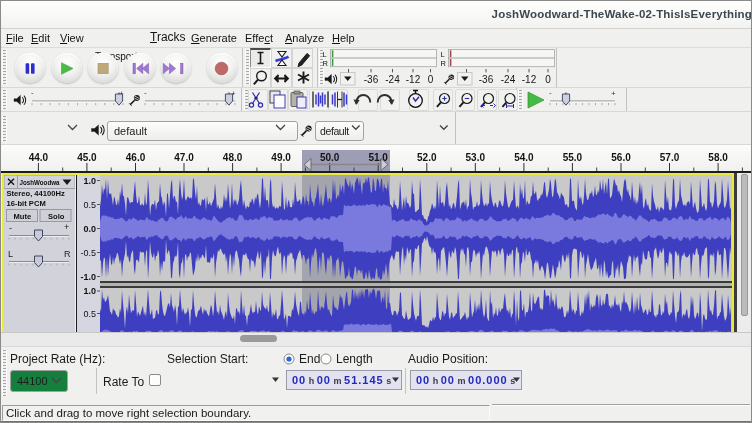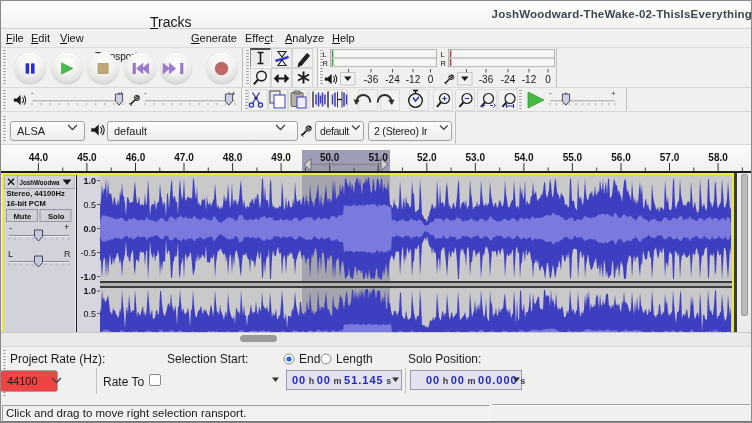--- a/index.html
+++ b/index.html
@@ -24,21 +24,21 @@
 </style></head><body>
 <div id="win">
 <div class="abs" style="left:0;top:0;width:752px;height:29px;
 background:linear-gradient(#ffffff,#f2f2f0);border-bottom:1px solid #d2d2d0"></div>
 <div class="abs" style="left:0;top:0;width:752px;height:29px;text-align:right;
 line-height:29px;font-size:11.5px;font-weight:bold;color:#3c4850;letter-spacing:.2px">JoshWoodward-TheWake-02-ThisIsEverything</div>
 <div class="abs" style="left:6px;top:30px;height:17px;line-height:17px;font-size:11px;color:#141414"><u>F</u>ile</div>
 <div class="abs" style="left:31px;top:30px;height:17px;line-height:17px;font-size:11px;color:#141414"><u>E</u>dit</div>
 <div class="abs" style="left:60px;top:30px;height:17px;line-height:17px;font-size:11px;color:#141414"><u>V</u>iew</div>
 <div class="abs" style="left:95px;top:48px;height:17px;line-height:17px;font-size:10px;color:#141414"><u>T</u>ransport</div>
-<div class="abs" style="left:150px;top:14px;height:17px;line-height:17px;font-size:14px;color:#141414"><u>T</u>racks</div>
+<div class="abs" style="left:150px;top:29px;height:17px;line-height:17px;font-size:12px;color:#141414"><u>T</u>racks</div>
 <div class="abs" style="left:191px;top:30px;height:17px;line-height:17px;font-size:11px;color:#141414"><u>G</u>enerate</div>
 <div class="abs" style="left:245px;top:30px;height:17px;line-height:17px;font-size:11px;color:#141414">Effe<u>c</u>t</div>
 <div class="abs" style="left:285px;top:30px;height:17px;line-height:17px;font-size:11px;color:#141414"><u>A</u>nalyze</div>
 <div class="abs" style="left:332px;top:30px;height:17px;line-height:17px;font-size:11px;color:#141414"><u>H</u>elp</div>
 <div class="hsep" style="top:87px"></div>
 <div class="hsep" style="top:111px"></div>
 <div class="hsep" style="top:144px"></div>
 <div class="abs" style="left:0;top:47px;width:752px;height:1px;background:#dcdcda"></div>
 <div class="tsep" style="left:242px;top:48px;height:39px"></div>
 <div class="tsep" style="left:317px;top:48px;height:39px"></div>
@@ -280,24 +280,22 @@
 <circle cx="488.5" cy="98.5" r="5" stroke-width="1.2"></circle>
 <path d="M484.9 102.3 l-4 4.6" stroke-width="1.9"></path>
         <path d="M485 105.5 l-3 0 M490 105.5 l3 0 M483.5 103.5 l-2 2 l2 2 M493.5 103.5 l2 2 l-2 2" stroke="#2a2ab0" stroke-width="1"></path>
       </g>
 <g stroke="#1a1a1a" fill="none">
 <circle cx="510" cy="98.5" r="5" stroke-width="1.2"></circle>
 <path d="M506.4 102.3 l-4 4.6" stroke-width="1.9"></path>
         <path d="M506.5 104 v4 M513.5 104 v4 M507 106 h6" stroke="#2a2ab0" stroke-width="1"></path>
       </g>
 </svg>
-<div class="combo" style="left:10px;top:121px;width:75px">ALSA</div>
 <div class="combo" style="left:107px;top:121px;width:191px">default</div>
 <div class="combo" style="left:315px;top:121px;width:49px;padding-left:4px;font-size:10.5px;letter-spacing:-0.4px">default</div>
-<div class="combo" style="left:368px;top:121px;width:84px;padding-left:5px;font-size:10.5px;letter-spacing:-0.2px">2 (Stereo) Ir</div>
 <svg class="abs" style="left:0;top:112px" width="470" height="33" viewBox="0 0 470 33">
 <g stroke="#444" fill="none" stroke-width="1.3">
 <path d="M68 13 l4.5 4.5 l4.5 -4.5"></path>
         <path d="M276 13 l4.5 4.5 l4.5 -4.5"></path>
 <path d="M352 13.5 l3.8 3.8 l3.8 -3.8"></path>
         <path d="M440 13.5 l3.8 3.8 l3.8 -3.8"></path>
 </g>
 <g transform="translate(91.5,12.5) scale(1.0)" fill="#1a1a1a" stroke="#1a1a1a">
 <path d="M0 4 h3 l4 -3.6 v10.2 l-4 -3.6 h-3 Z" stroke-width="0.4"></path>
 <path d="M9 2.4 a5 5 0 0 1 0 6.4 M10.8 0.6 a7.6 7.6 0 0 1 0 10" fill="none" stroke-width="1.1"></path>
@@ -451,42 +449,42 @@
 <div class="abs" style="left:736.5px;top:173px;width:15.5px;height:159px;background:#ececec"></div>
 <div class="abs" style="left:740.5px;top:174px;width:7.5px;height:142px;background:#bbbbbb;border:1px solid #999;border-radius:2px"></div>
 <div class="abs" style="left:0;top:332px;width:752px;height:14px;background:#eaeaea;border-top:1px solid #c8c8c6"></div>
 <div class="abs" style="left:240px;top:335px;width:37px;height:7px;background:#9a9a9a;border-radius:3.5px"></div>
 <div class="abs" style="left:0;top:346px;width:752px;height:57px;background:#f0f0ee;border-top:1px solid #d8d8d6"></div>
 <div class="grip" style="left:2px;top:350px;height:46px"></div>
 <div class="lab" style="left:10px;top:352px">Project Rate (Hz):</div>
 <div class="lab" style="left:167px;top:352px">Selection Start:</div>
 <div class="lab" style="left:299px;top:352px">End</div>
 <div class="lab" style="left:336px;top:352px">Length</div>
-<div class="lab" style="left:408px;top:352px">Solo Position:</div>
+<div class="lab" style="left:408px;top:352px">Audio Position:</div>
 <svg class="abs" style="left:283px;top:352px" width="50" height="14" viewBox="0 0 50 14">
 <circle cx="6" cy="7" r="5" fill="#fdfdfd" stroke="#8a8a88" stroke-width="1"></circle>
 <circle cx="6" cy="7" r="2.6" fill="#2a66cc"></circle>
 <circle cx="43" cy="7" r="5" fill="#fdfdfd" stroke="#8a8a88" stroke-width="1"></circle>
 </svg>
-<div class="combo" style="left:0;top:370px;width:58px;background:#ef4444;height:22px;line-height:20px;overflow:hidden">44100</div>
+<div class="combo" style="left:10px;top:370px;width:58px;background:#15803d;height:22px;line-height:20px;overflow:hidden">44100</div>
 <svg class="abs" style="left:48px;top:376px" width="16" height="10" viewBox="0 0 16 10">
 <path d="M4 2 l4.5 4.5 L13 2" stroke="#444" stroke-width="1.4" fill="none"></path>
     </svg>
 <div class="tsep" style="left:96px;top:368px;height:26px"></div>
 <div class="lab" style="left:103px;top:375px">Rate To</div>
 <div class="abs" style="left:149px;top:374px;width:12px;height:12px;background:#fdfdfd;border:1px solid #8a8a88;border-radius:2px"></div>
     <svg class="abs" style="left:271px;top:376px" width="10" height="8" viewBox="0 0 10 8">
       <path d="M1 1.5 h7 l-3.5 4.5 Z" fill="#333"></path>
     </svg>
 <div class="tfield" style="left:286px;width:116px;padding-left:5px"><span style="letter-spacing:1px">00</span><span class="tfu"> h </span><span style="letter-spacing:1px">00</span><span class="tfu"> m </span><span style="letter-spacing:1px">51.145</span><span class="tfu"> s</span></div>
     <svg class="abs" style="left:391px;top:376px" width="10" height="8" viewBox="0 0 10 8">
       <path d="M1 1.5 h7 l-3.5 4.5 Z" fill="#333"></path>
     </svg>
 <div class="tsep" style="left:405px;top:368px;height:26px"></div>
-<div class="tfield" style="left:410px;width:112px;padding-left:15px"><span style="letter-spacing:1px">00</span><span class="tfu"> h </span><span style="letter-spacing:1px">00</span><span class="tfu"> m </span><span style="letter-spacing:1px">00.000</span><span class="tfu"> s</span></div>
+<div class="tfield" style="left:410px;width:112px;padding-left:5px"><span style="letter-spacing:1px">00</span><span class="tfu"> h </span><span style="letter-spacing:1px">00</span><span class="tfu"> m </span><span style="letter-spacing:1px">00.000</span><span class="tfu"> s</span></div>
     <svg class="abs" style="left:512px;top:376px" width="10" height="8" viewBox="0 0 10 8">
       <path d="M1 1.5 h7 l-3.5 4.5 Z" fill="#333"></path>
     </svg>
 <div class="abs" style="left:0;top:403px;width:752px;height:20px;background:#f0f0ee"></div>
-<div class="abs" style="left:2px;top:405px;width:488px;height:16px;background:#f1f1ef;border:1px solid #fbfbfb;border-top-color:#9c9c9a;border-left-color:#9c9c9a;font-size:11.5px;color:#1a1a1a;line-height:15px;padding-left:3px">Click and drag to move right selection ransport.</div>
+<div class="abs" style="left:2px;top:405px;width:488px;height:16px;background:#f1f1ef;border:1px solid #fbfbfb;border-top-color:#9c9c9a;border-left-color:#9c9c9a;font-size:11.5px;color:#1a1a1a;line-height:15px;padding-left:3px">Click and drag to move right selection boundary.</div>
 <div class="abs" style="left:492px;top:404px;width:258px;height:2px;background:#a2a2a0;border-bottom:1px solid #fdfdfd"></div>
 <div class="abs" style="left:0;top:421px;width:752px;height:2px;background:#70706e"></div>
 <div class="abs" style="left:0;top:0;width:752px;height:423px;box-shadow:inset 0 0 0 1px #8a8a88;pointer-events:none"></div>
 </div>
 </body></html>

